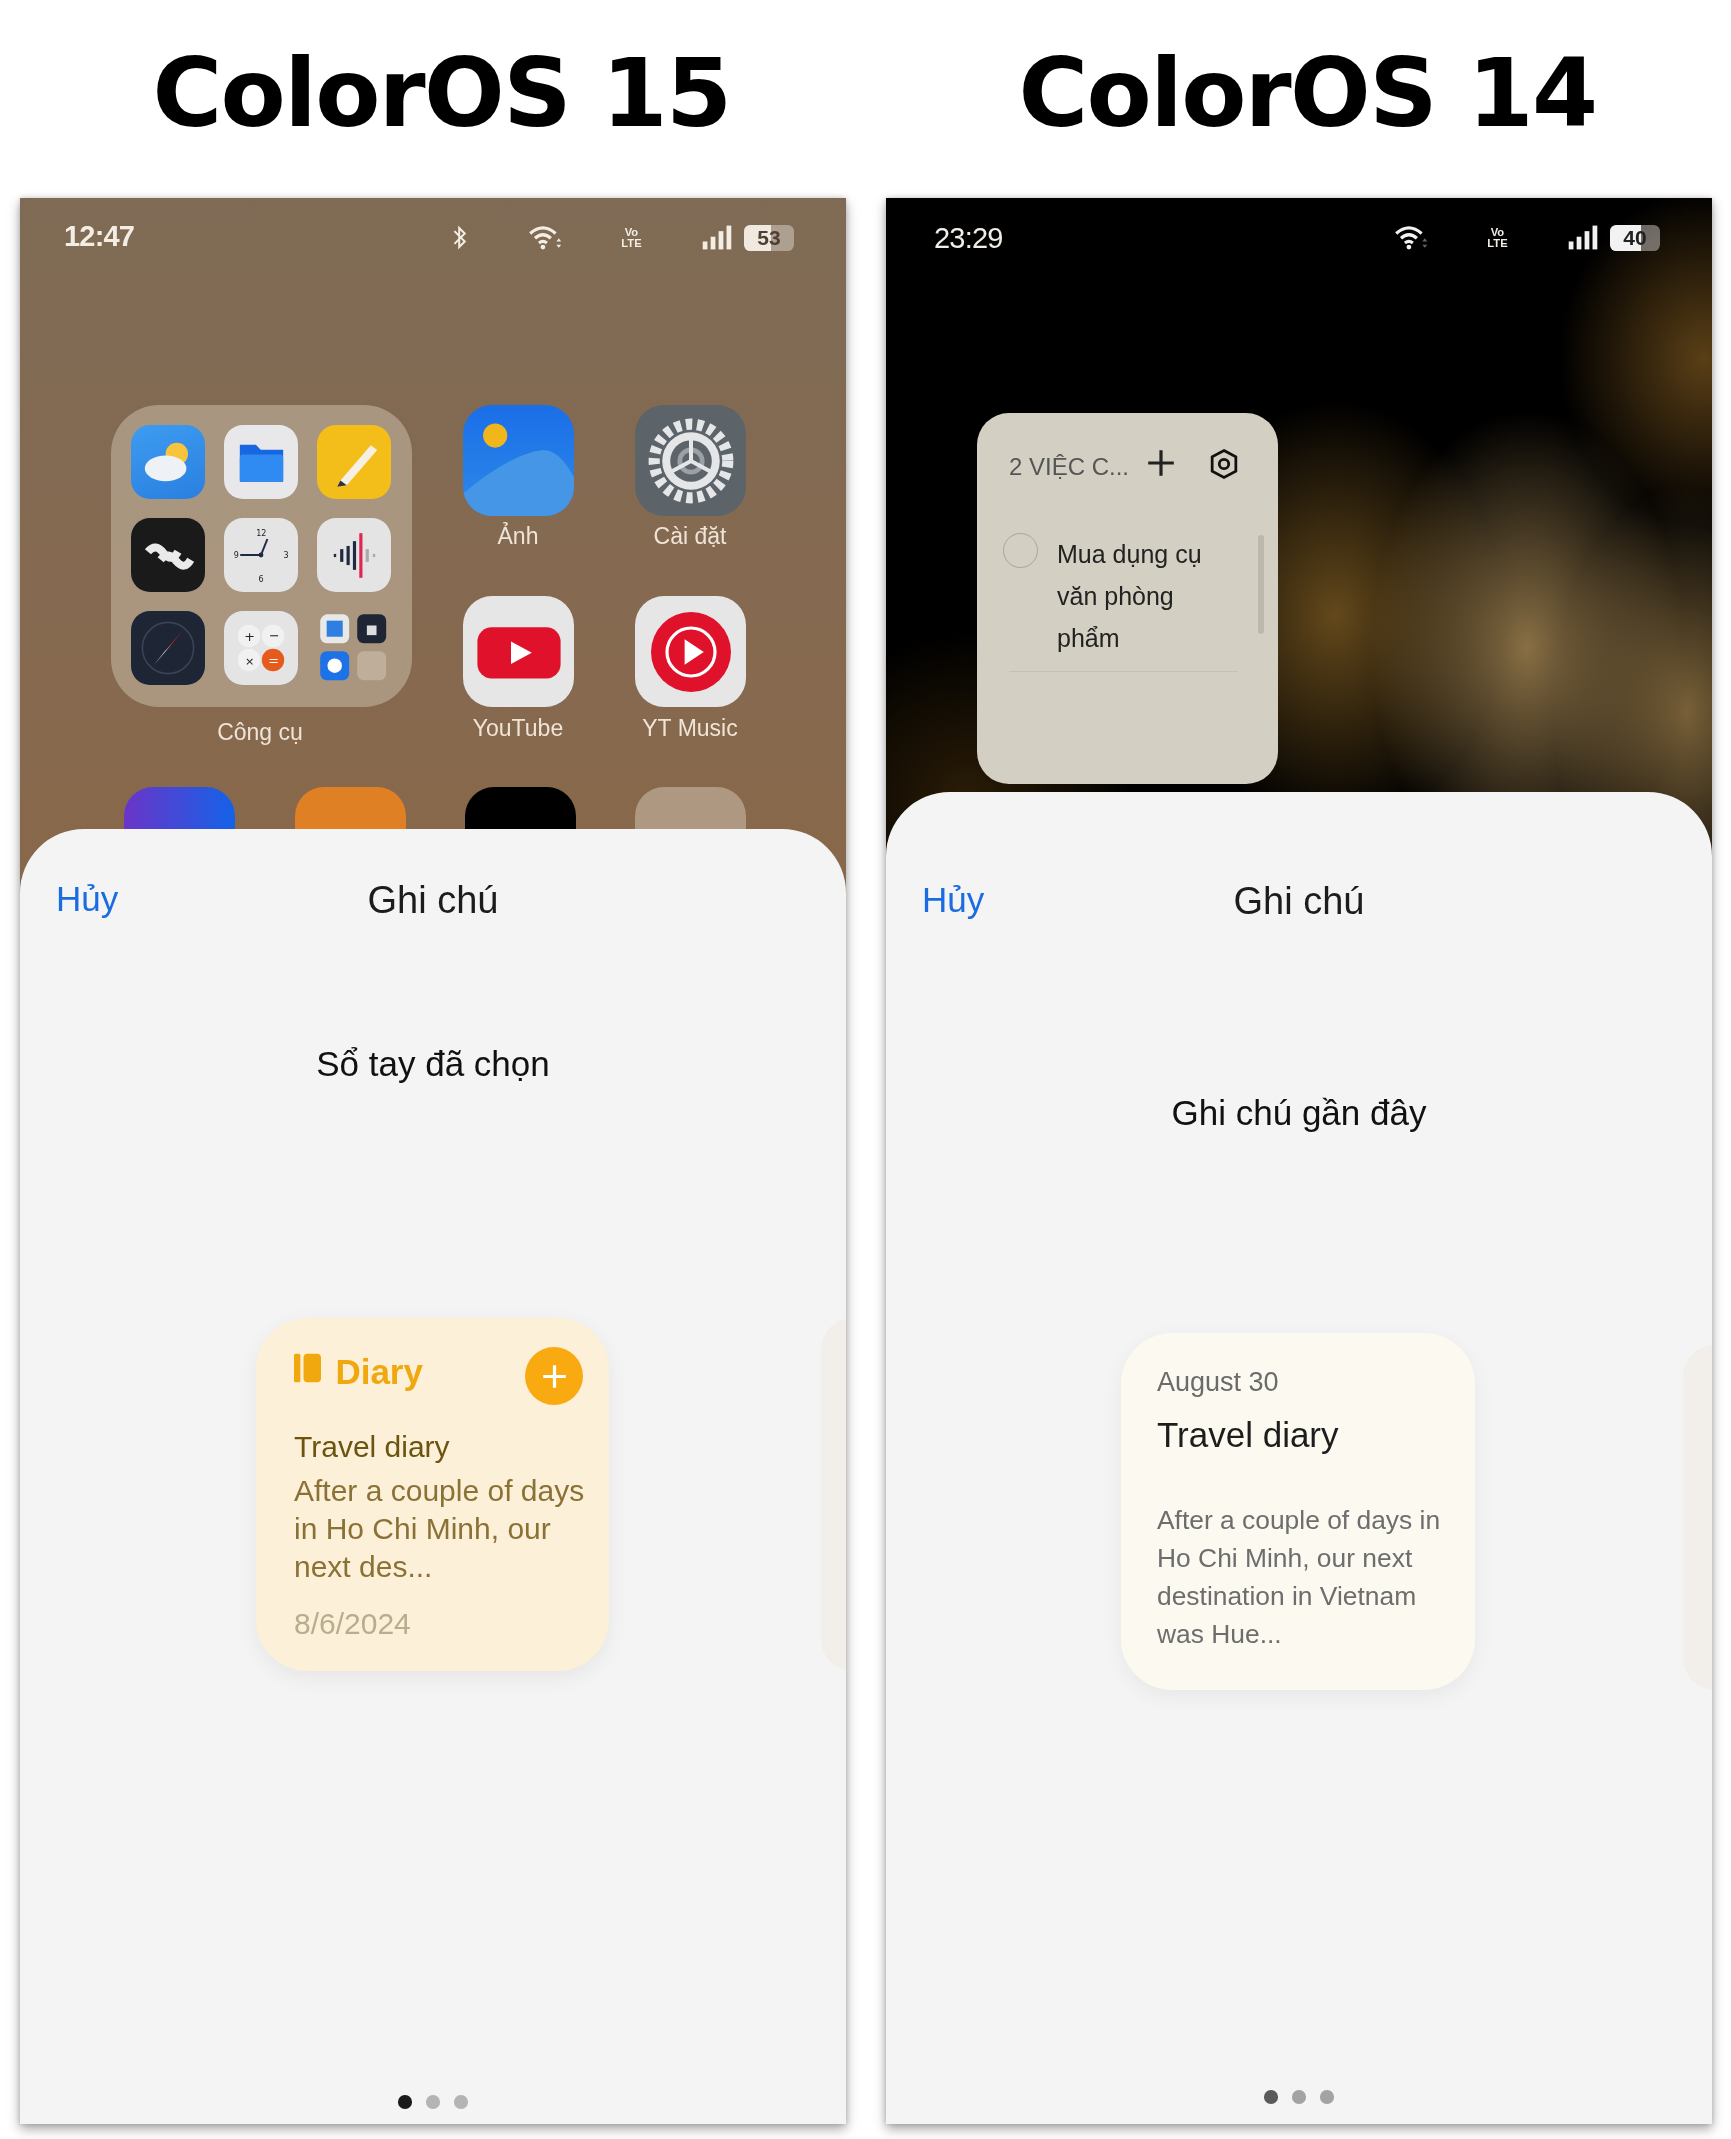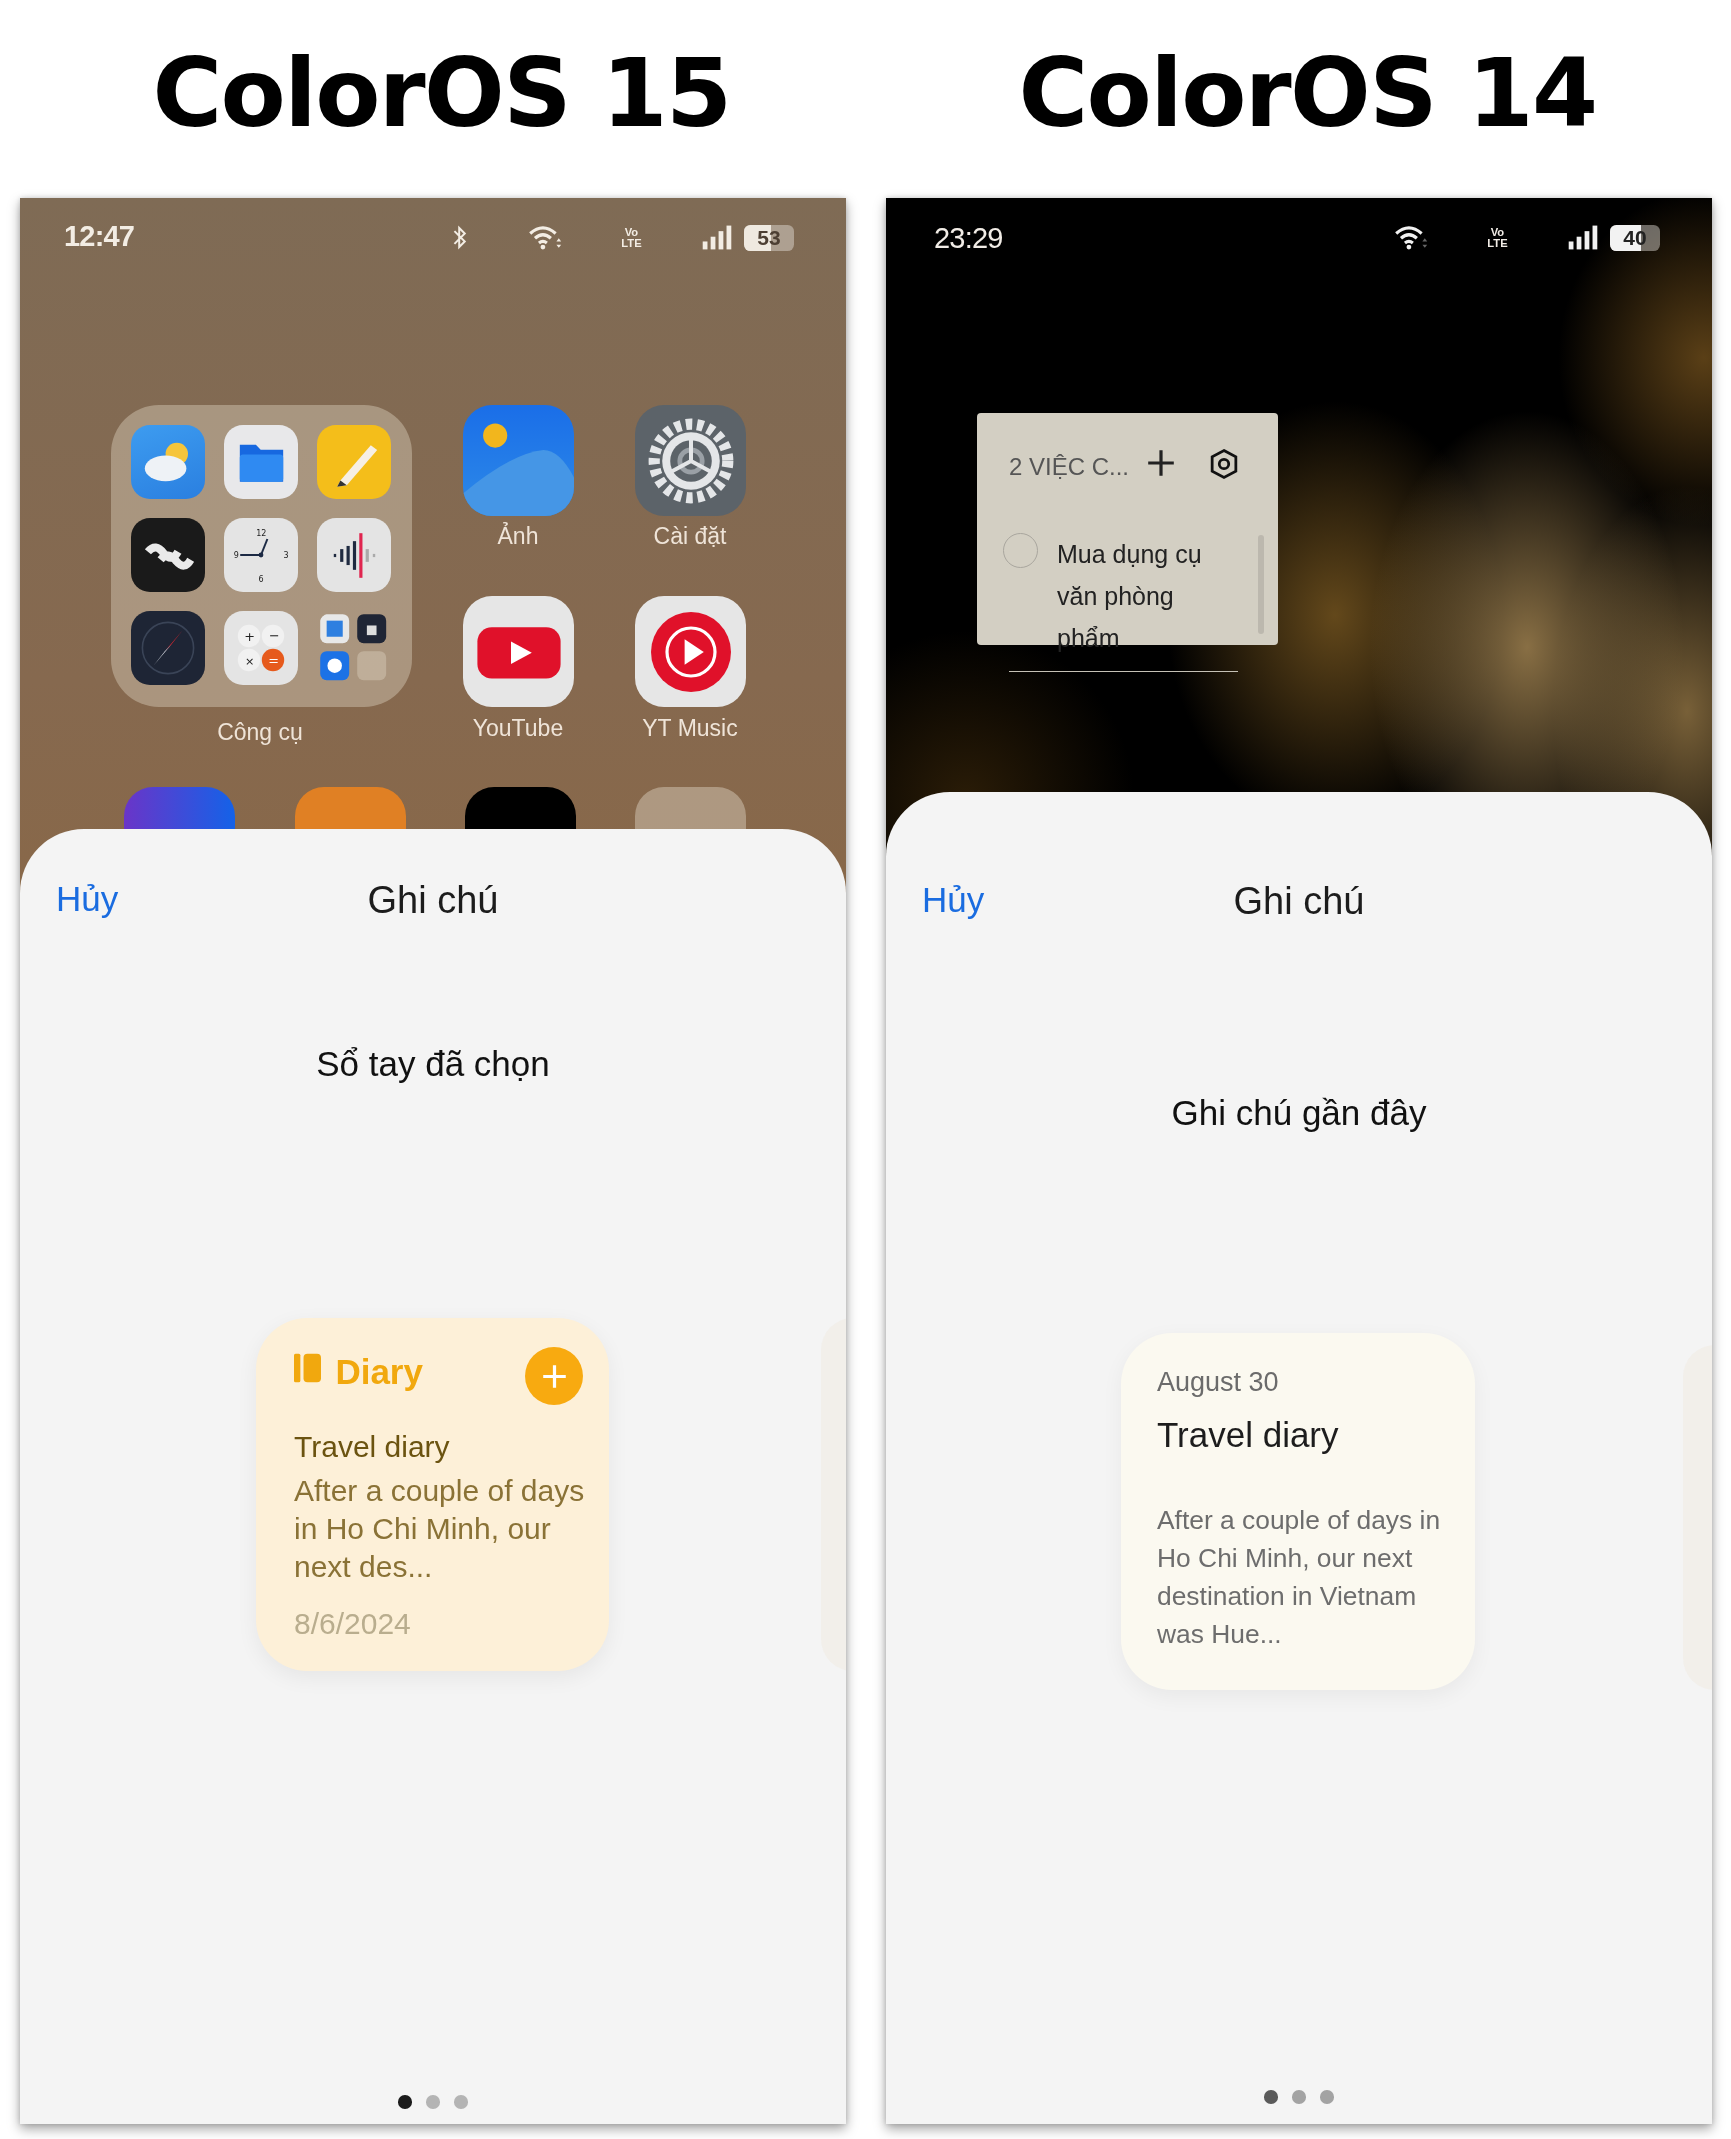--- a/index.html
+++ b/index.html
@@ -85,21 +85,21 @@
   }
   .widget14 .date { position: absolute; left: 36px; top: 34px; font-size: 27px; color: #6b6b6b; }
   .widget14 .ttl { position: absolute; left: 36px; top: 82px; font-size: 35px; color: #1d1d1d; }
   .widget14 .body { position: absolute; left: 36px; top: 168px; width: 289px; font-size: 26.4px; line-height: 38px; color: #6d6d6d; }
 
   .dots { position: absolute; left: 0; right: 0; display: flex; justify-content: center; gap: 14.4px; }
   .dot { width: 13.6px; height: 13.6px; border-radius: 50%; background: #b4b4b4; }
 
   
   .todo {
-    position: absolute; left: 91px; top: 215px; width: 301px; height: 232px; border-radius: 4px;
+    position: absolute; left: 91px; top: 215px; width: 301px; height: 371px; border-radius: 32px;
     background: #d3cfc3;
   }
   .todo .hd { position: absolute; left: 32px; top: 40px; font-size: 24px; color: #555; }
   .todo .plus { position: absolute; left: 168px; top: 34px; }
   .todo .gear { position: absolute; left: 232px; top: 35px; }
   .todo .check { position: absolute; left: 26.4px; top: 120px; width: 35px; height: 35px; border-radius: 50%; border: 1.6px solid #a9a69e; }
   .todo .task { position: absolute; left: 80px; top: 120px; width: 184px; font-size: 25px; line-height: 42px; color: #222; }
   .todo .scroll { position: absolute; right: 13.6px; top: 122px; width: 6.4px; height: 99px; border-radius: 3.2px; background: #bcb8ae; }
   .todo .sep { position: absolute; left: 32px; right: 40px; top: 258px; height: 0.8px; background: #c5c1b6; }
 </style>

